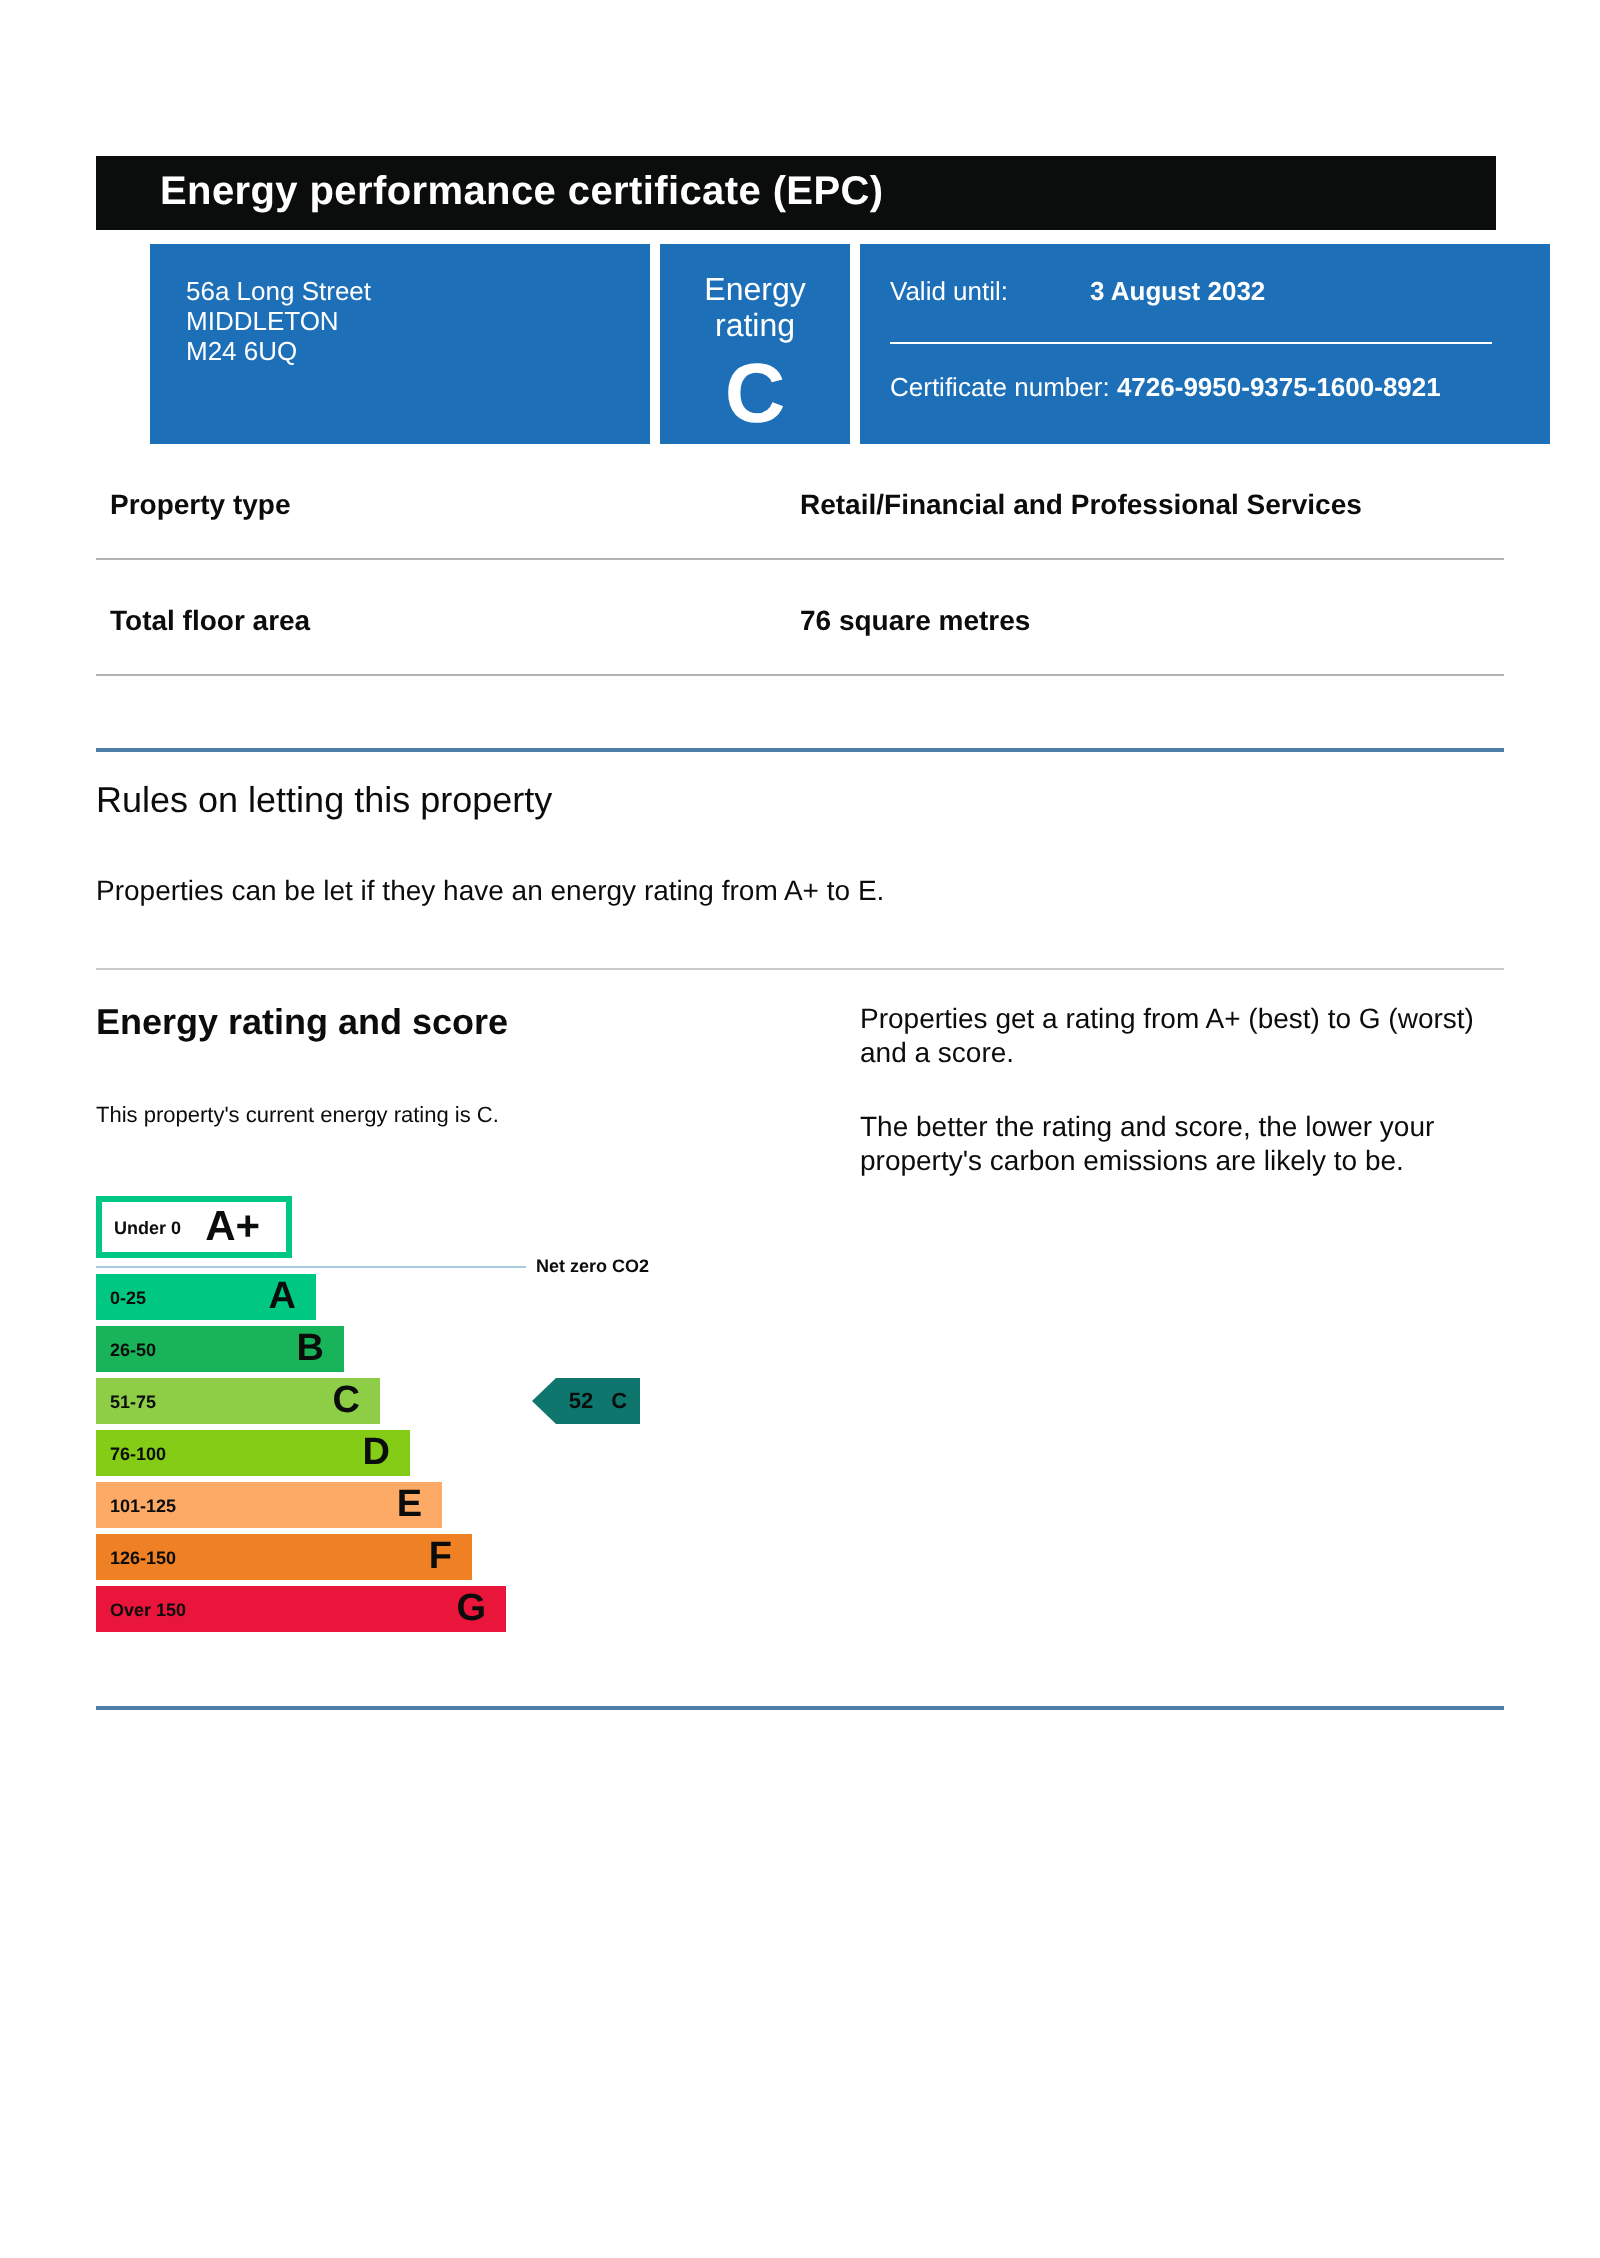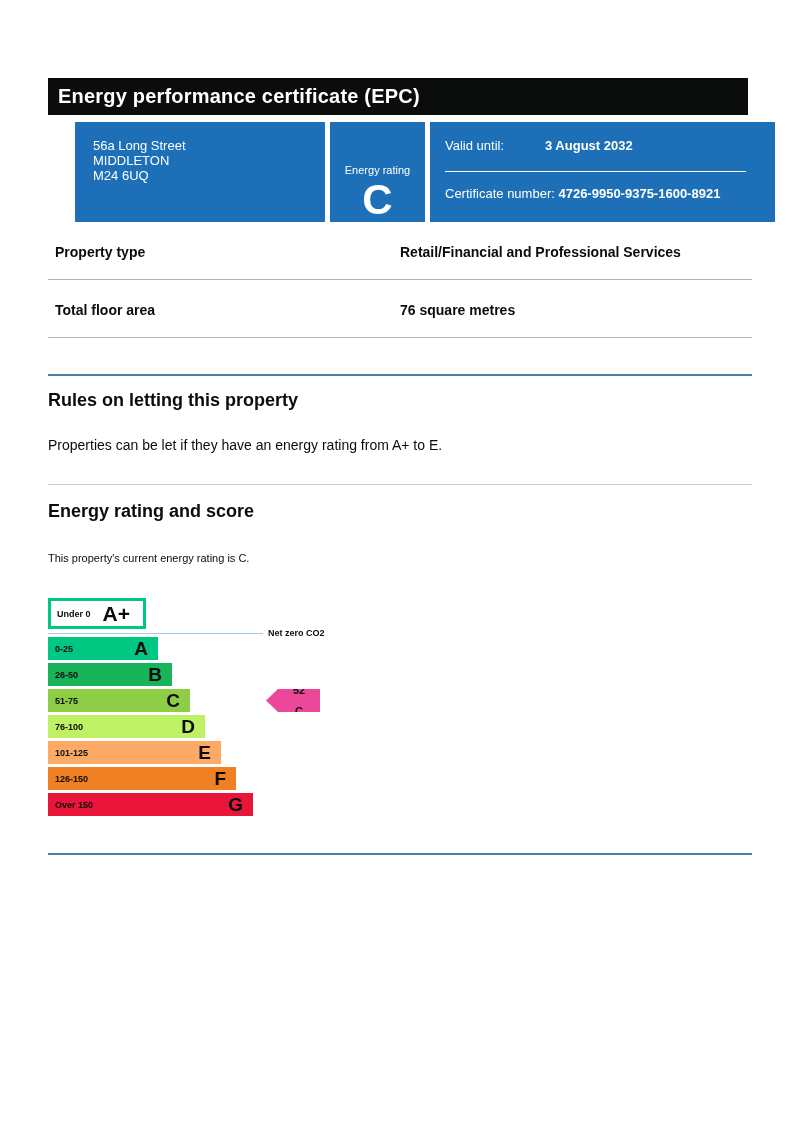--- a/index.html
+++ b/index.html
@@ -5,50 +5,50 @@
   html,body{margin:0;padding:0;}
   body{
     width:800px;height:1129px;background:#ffffff;color:#0b0c0c;
     font-family:"Liberation Sans", sans-serif;overflow:hidden;position:relative;
   }
   .content{position:relative;margin:0 48px;width:704px;}
 
   
   .epc-header{
     margin-top:78px;width:700px;height:37px;background:#0b0c0c;color:#ffffff;
-    display:flex;align-items:center;box-sizing:border-box;padding-left:10px;
+    display:flex;align-items:center;box-sizing:border-box;padding-left:32px;
     font-size:20px;font-weight:bold;letter-spacing:0.2px;
   }
 
   
   .summary{margin-top:7px;width:700px;height:100px;display:flex;gap:5px;padding-left:27px;}
   .summary .seg{background:#1d70b8;color:#ffffff;box-sizing:border-box;}
   .seg-address{width:250px;padding:16px 0 0 18px;font-size:13px;line-height:15px;}
   .seg-rating{width:95px;text-align:center;padding-top:15px;}
-  .seg-rating .lbl{font-size:11px;margin-top:27px;}
+  .seg-rating .lbl{font-size:16px;}
   .seg-rating .big{font-size:42px;font-weight:bold;line-height:44px;margin-top:2px;}
   .seg-valid{flex:1;padding:16px 29px 0 15px;font-size:13px;}
   .seg-valid .row1{display:flex;}
   .seg-valid .row1 .lbl{width:100px;}
   .seg-valid .row1 .val{font-weight:bold;}
   .seg-valid .sep{border:none;border-top:1px solid #ffffff;margin:18px 0 0 0;}
   .seg-valid .row2{margin-top:14px;}
   .seg-valid .row2 .val{font-weight:bold;}
 
   
   .detail-row{display:flex;font-size:14px;border-bottom:1px solid #b1b4b6;
     padding:22px 0 19px 7px;box-sizing:border-box;width:704px;font-weight:bold;}
   .detail-row .dlabel{width:345px;}
   .detail-row .dvalue{flex:1;}
 
   .blue-rule{border:none;border-top:2px solid #4c7ea8;margin:36px 0 0 0;width:704px;}
   .grey-rule{border:none;border-top:1px solid #c8cacb;margin:31px 0 0 0;width:704px;}
 
   
-  .rules-heading{margin-top:14px;font-size:18px;font-weight:bold;}
+  .rules-heading{margin-top:14px;font-size:18px;font-weight:normal;}
   .rules-body{margin-top:26px;font-size:14px;}
 
   
   .energy{margin-top:16px;display:flex;width:704px;}
   .energy-left{width:372px;}
   .energy-right{width:322px;margin-left:10px;font-size:14px;line-height:17px;}
   .energy-right p{margin:0;}
   .energy-right p + p{margin-top:20px;}
   .energy-heading{font-size:18px;font-weight:bold;}
   .current-rating{margin-top:30px;font-size:11px;}
@@ -148,40 +148,44 @@
               <span class="band-letter">A</span>
             </div>
             <div class="band-row" style="width: 124px; background: rgb(25, 180, 89);">
               <span class="band-range">26-50</span>
               <span class="band-letter">B</span>
             </div>
             <div class="band-row" style="width: 142px; background: rgb(141, 206, 70);">
               <span class="band-range">51-75</span>
               <span class="band-letter">C</span>
             </div>
-            <div class="band-row" style="width: 157px; background: #bef264;">
+            <div class="band-row" style="width: 157px; background: #84cc16;">
               <span class="band-range">76-100</span>
               <span class="band-letter">D</span>
             </div>
             <div class="band-row" style="width: 173px; background: rgb(252, 170, 101);">
               <span class="band-range">101-125</span>
               <span class="band-letter">E</span>
             </div>
             <div class="band-row" style="width: 188px; background: rgb(239, 128, 35);">
               <span class="band-range">126-150</span>
               <span class="band-letter">F</span>
             </div>
             <div class="band-row" style="width: 205px; background: rgb(233, 21, 59);">
               <span class="band-range">Over 150</span>
               <span class="band-letter">G</span>
             </div>
           </div>
-        <div class="marker" style="background: #ec4899; top: 91px; flex-direction: column;">
+        <div class="marker" style="background: #0f766e; top: 91px;">
           <span>52</span>
           <span>C</span>
         </div>
       </div>
+    </div>
+    <div class="energy-right">
+      <p>Properties get a rating from A+ (best) to G (worst) and a score.</p>
+      <p>The better the rating and score, the lower your property's carbon emissions are likely to be.</p>
     </div>
   </div>
 
   <hr class="chart-bottom-rule">
 
 </div>
 
 </body></html>

